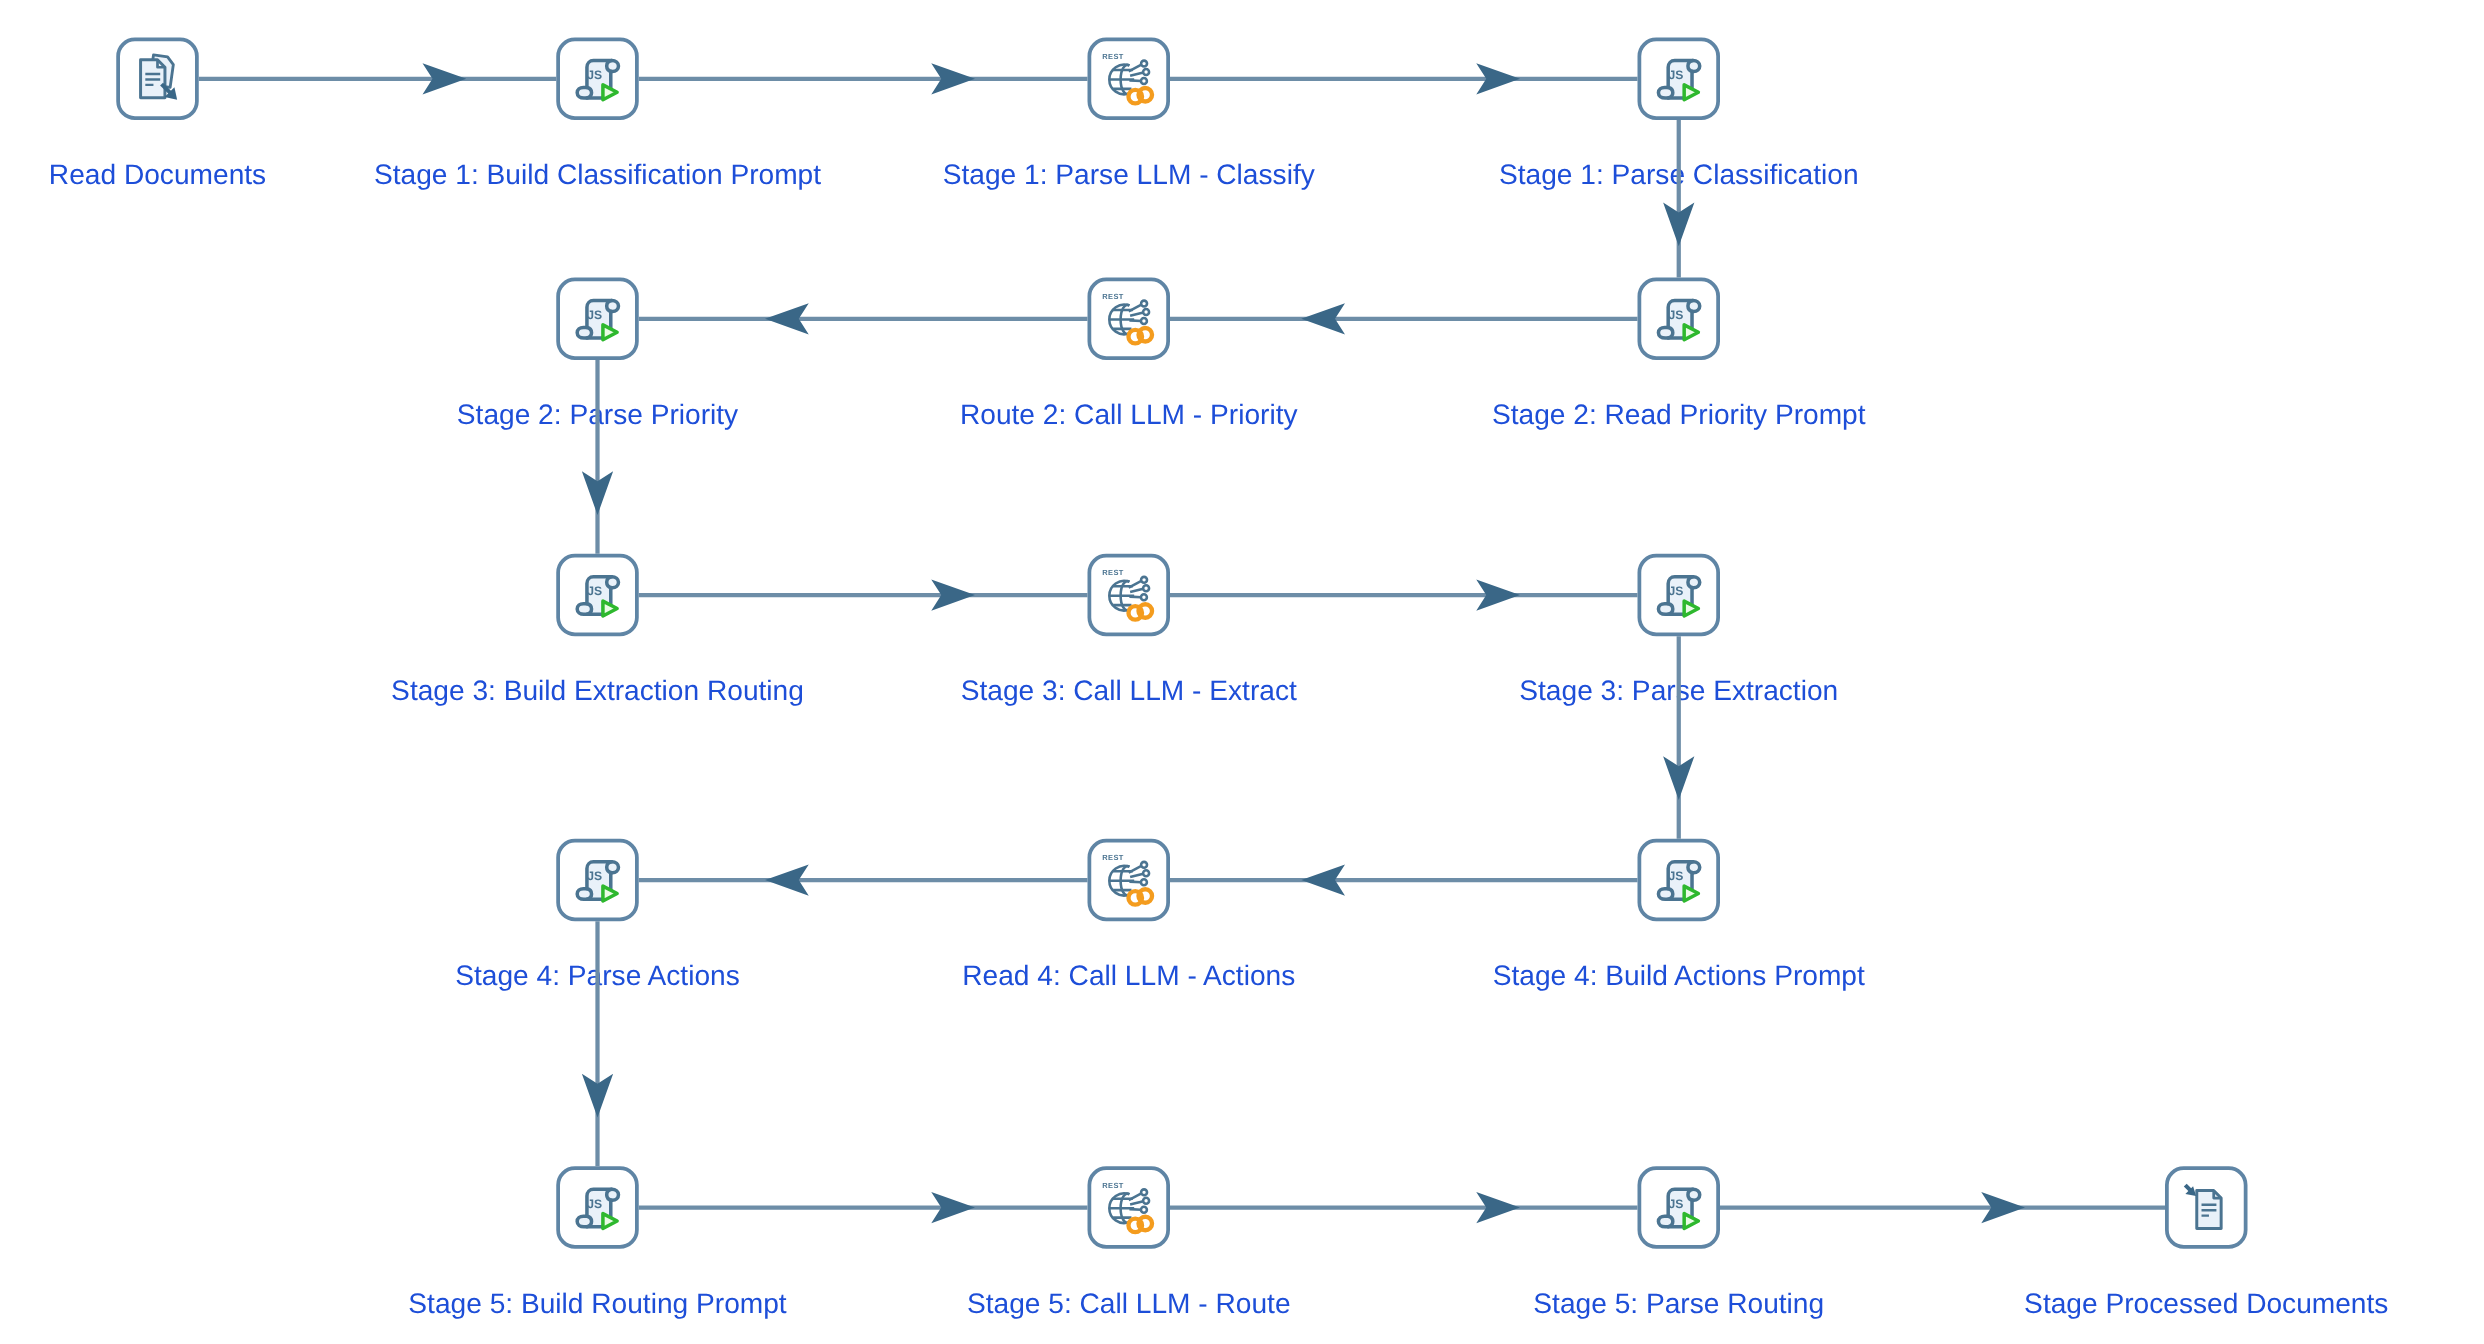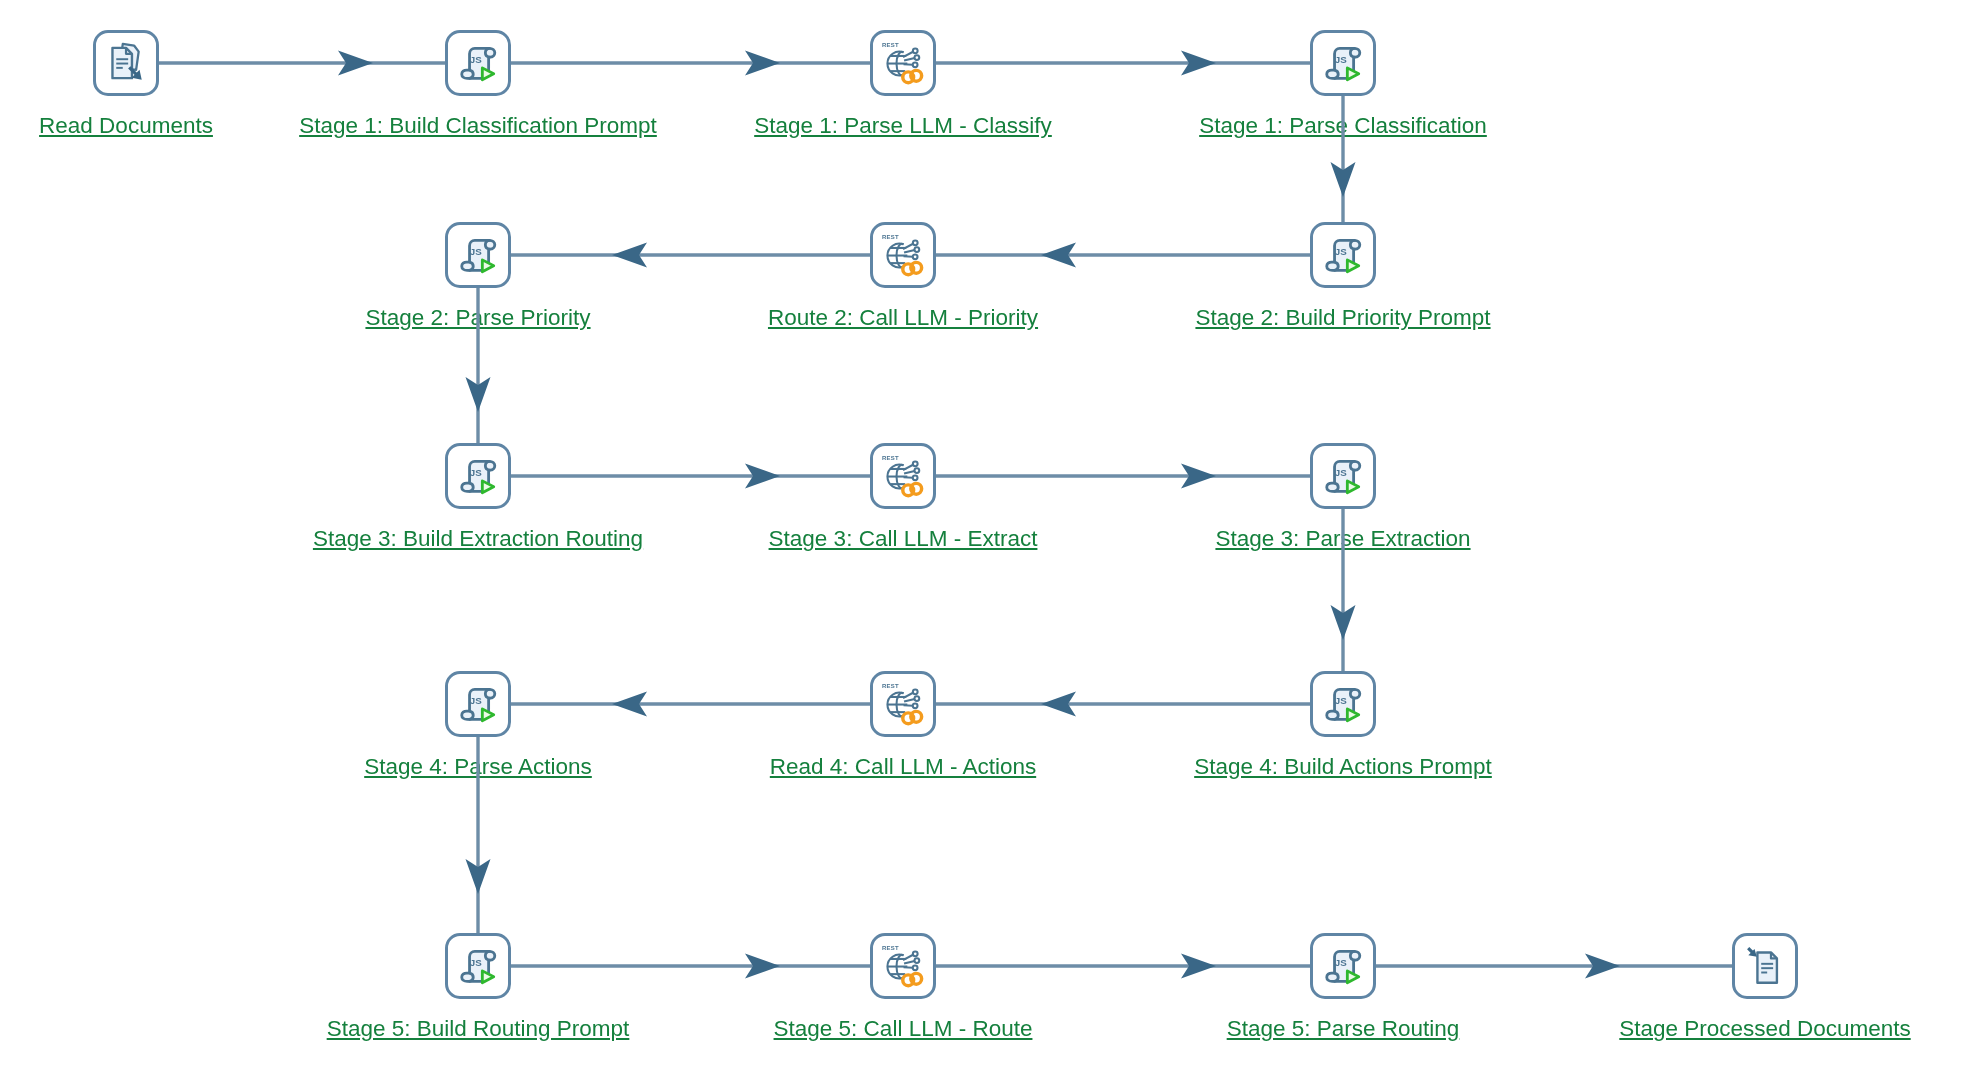--- a/index.html
+++ b/index.html
@@ -11,22 +11,22 @@
   .canvas{position:absolute;inset:0}
   .node{position:absolute;width:0;height:0;z-index:2}
   .box{
     position:absolute;left:-33px;top:-33px;width:66px;height:66px;
     box-sizing:border-box;background:#fff;
     border:3px solid #5f85a5;border-radius:15px;
     display:flex;align-items:center;justify-content:center;
   }
   .box svg{display:block}
   .label{
-    position:absolute;top:50px;left:0;transform:translateX(-50%);
-    white-space:nowrap;font-size:22.5px;line-height:26px;color:#15803d;text-decoration:underline;
+    position:absolute;top:64px;left:0;transform:translateX(-50%);
+    white-space:nowrap;font-size:22.5px;line-height:26px;color:#1d4ed8;
   }
   svg.wires{position:absolute;left:0;top:0;z-index:3;pointer-events:none}
   svg.wires line{stroke:#6d8da7;stroke-width:3.4}
   svg text{font-family:"Liberation Sans",sans-serif}
   .defs{position:absolute;width:0;height:0;overflow:hidden}
 </style>
 </head>
 <body>
 
 <svg class="defs" aria-hidden="true">
@@ -146,21 +146,21 @@
         </svg>
       </div>
     <div class="label">Route 2: Call LLM - Priority</div>
   </div>
   <div class="node" style="left:1343px;top:255px">
     <div class="box">
         <svg width="52" height="52" viewBox="0 0 48 48">
           <use href="#ic-js"></use>
         </svg>
       </div>
-    <div class="label">Stage 2: Build Priority Prompt</div>
+    <div class="label">Stage 2: Read Priority Prompt</div>
   </div>
 
   <div class="node" style="left:478px;top:476px">
     <div class="box">
         <svg width="52" height="52" viewBox="0 0 48 48">
           <use href="#ic-js"></use>
         </svg>
       </div>
     <div class="label">Stage 3: Build Extraction Routing</div>
   </div>

